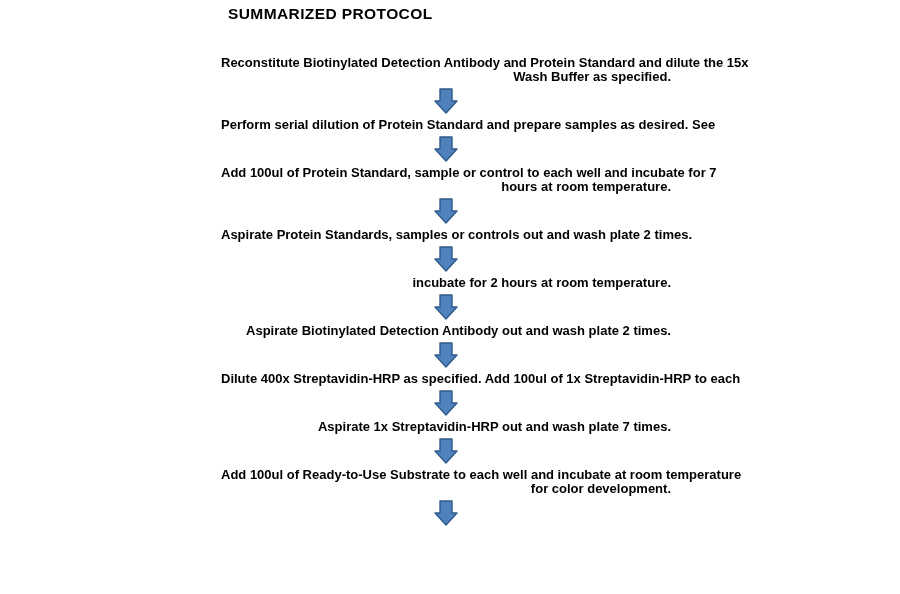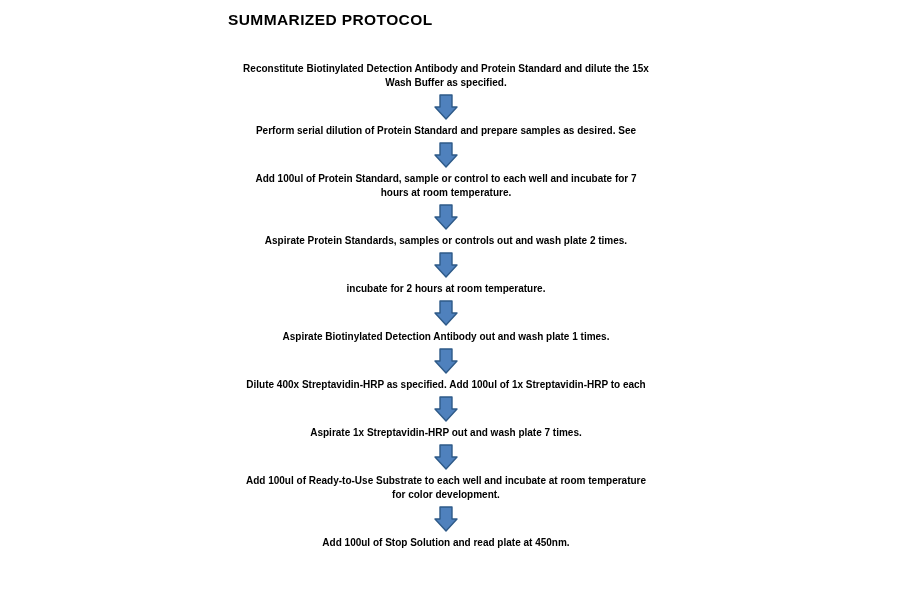--- a/index.html
+++ b/index.html
@@ -11,21 +11,21 @@
     width: 900px;
     height: 594px;
     position: relative;
     font-family: "Liberation Sans", sans-serif;
     color: #000000;
     overflow: hidden;
   }
   .flow-column {
     position: absolute;
     left: 221px;
-    top: 6px;
+    top: 0;
     width: 450px;
     display: flex;
     flex-direction: column;
     align-items: center;
   }
   .page-title {
     align-self: flex-start;
     margin: 5px 0 0 7px;
     font-size: 15.5px;
     font-weight: bold;
@@ -34,24 +34,24 @@
     white-space: nowrap;
   }
   .flow-steps {
     margin-top: 34px;
     display: flex;
     flex-direction: column;
     align-items: center;
     width: 100%;
   }
   .step {
-    font-size: 10px;
+    font-size: 13px;
     font-weight: bold;
     line-height: 14px;
-    text-align: center;
+    text-align: right;
     width: 100%;
   }
   .step-line {
     white-space: nowrap;
   }
   .arrow {
     width: 24px;
     height: 26px;
     margin: 4px 0;
     flex: 0 0 auto;
@@ -105,21 +105,21 @@
       </div>
       <div class="step">
         <div class="step-line">incubate for 2 hours at room temperature.</div>
       </div>
       <div class="arrow">
         <svg viewBox="0 0 24 26">
           <polygon points="6,1 18,1 18,13 23,13 12,25 1,13 6,13" fill="#4f81bd" stroke="#2e5a88" stroke-width="1.4" stroke-linejoin="round"></polygon>
         </svg>
       </div>
       <div class="step">
-        <div class="step-line">Aspirate Biotinylated Detection Antibody out and wash plate 1 times.</div>
+        <div class="step-line">Aspirate Biotinylated Detection Antibody out and wash plate 2 times.</div>
       </div>
       <div class="arrow">
         <svg viewBox="0 0 24 26">
           <polygon points="6,1 18,1 18,13 23,13 12,25 1,13 6,13" fill="#4f81bd" stroke="#2e5a88" stroke-width="1.4" stroke-linejoin="round"></polygon>
         </svg>
       </div>
       <div class="step">
         <div class="step-line">Dilute 400x Streptavidin-HRP as specified. Add 100ul of 1x Streptavidin-HRP to each</div>
       </div>
       <div class="arrow">
@@ -137,17 +137,14 @@
       </div>
       <div class="step">
         <div class="step-line">Add 100ul of Ready-to-Use Substrate to each well and incubate at room temperature</div>
         <div class="step-line">for color development.</div>
       </div>
       <div class="arrow">
         <svg viewBox="0 0 24 26">
           <polygon points="6,1 18,1 18,13 23,13 12,25 1,13 6,13" fill="#4f81bd" stroke="#2e5a88" stroke-width="1.4" stroke-linejoin="round"></polygon>
         </svg>
       </div>
-      <div class="step">
-        <div class="step-line">Add 100ul of Stop Solution and read plate at 450nm.</div>
-      </div>
     </div>
 </div>
 
 </body></html>

